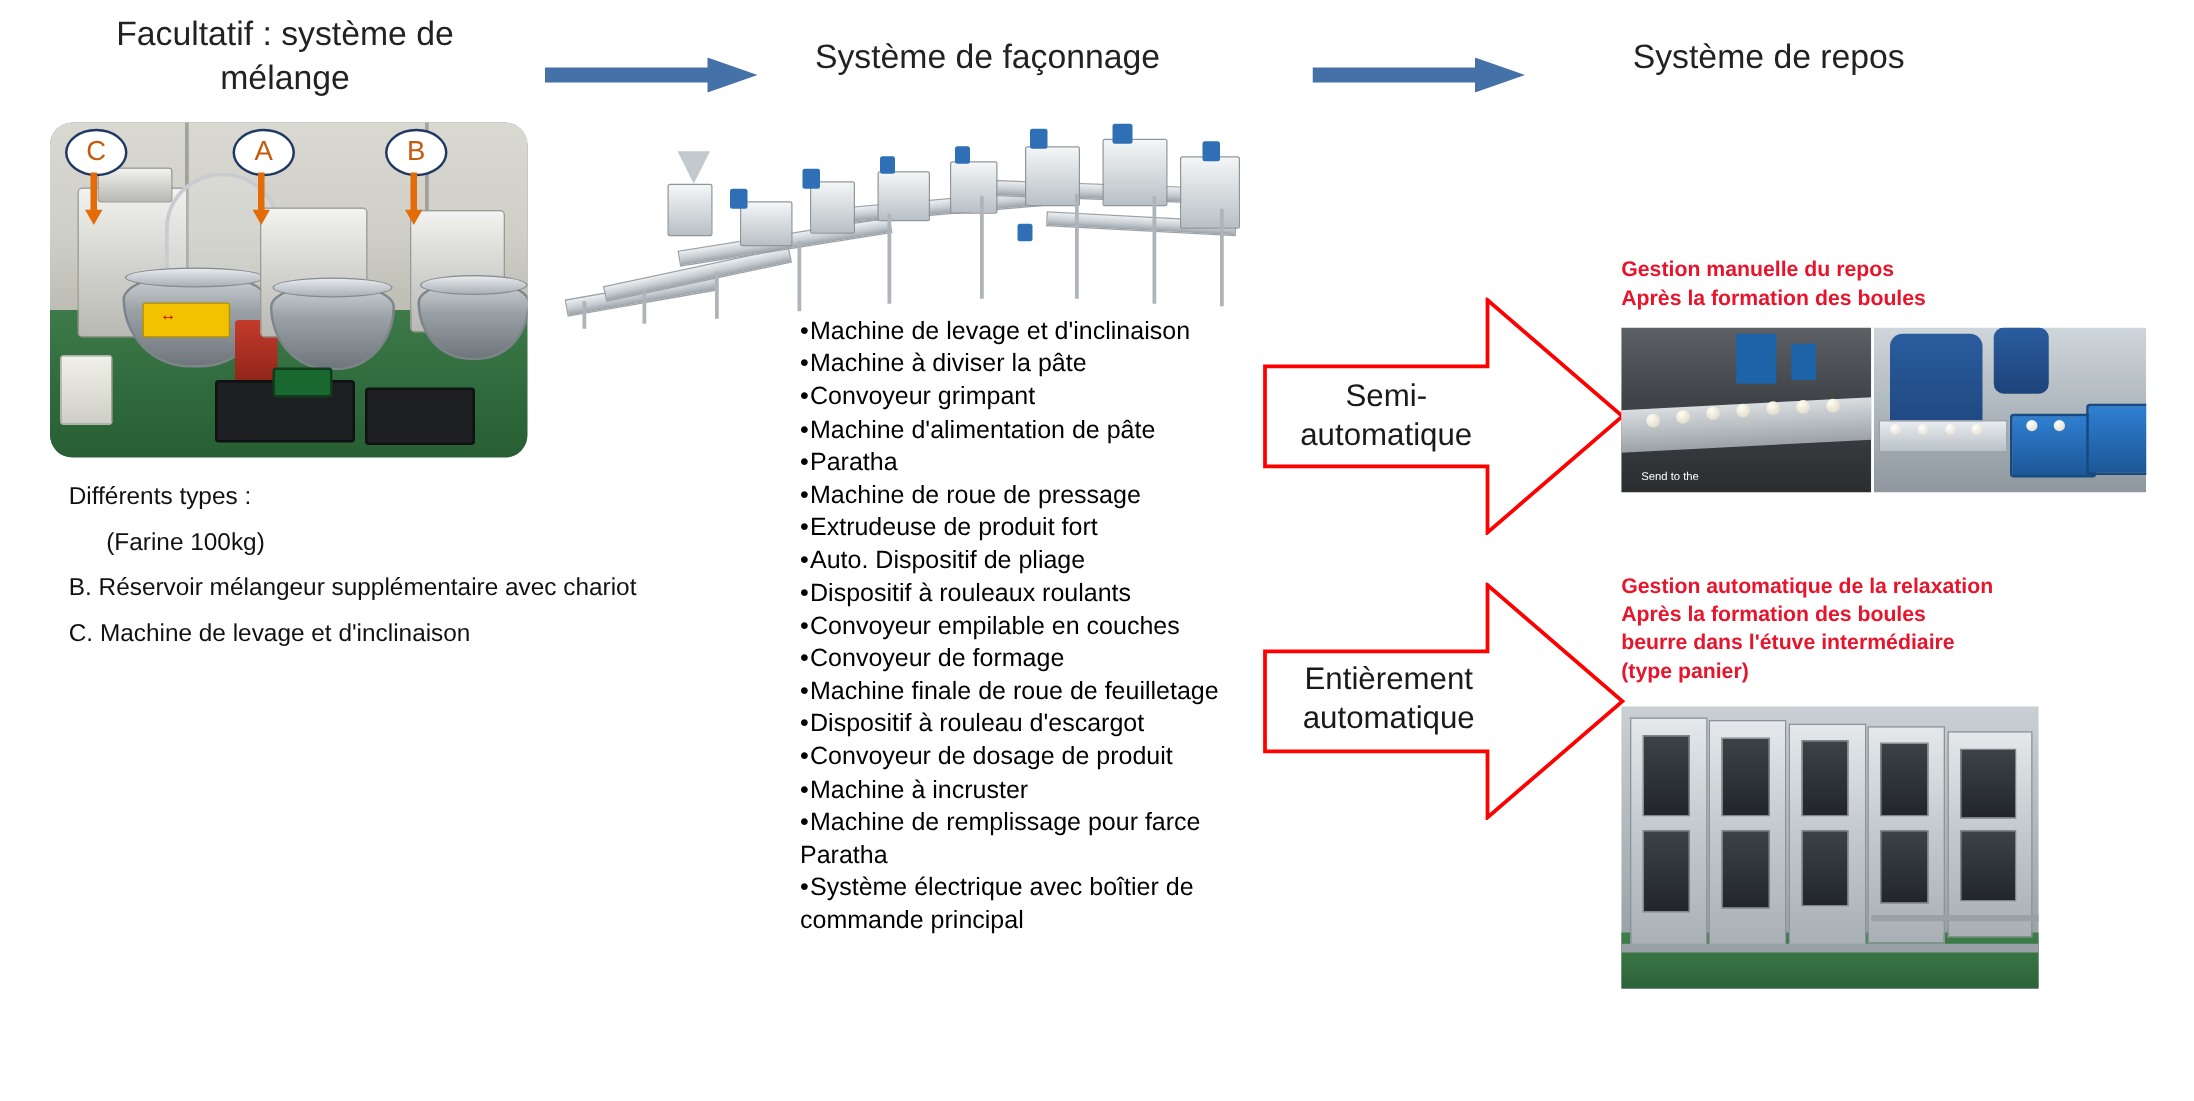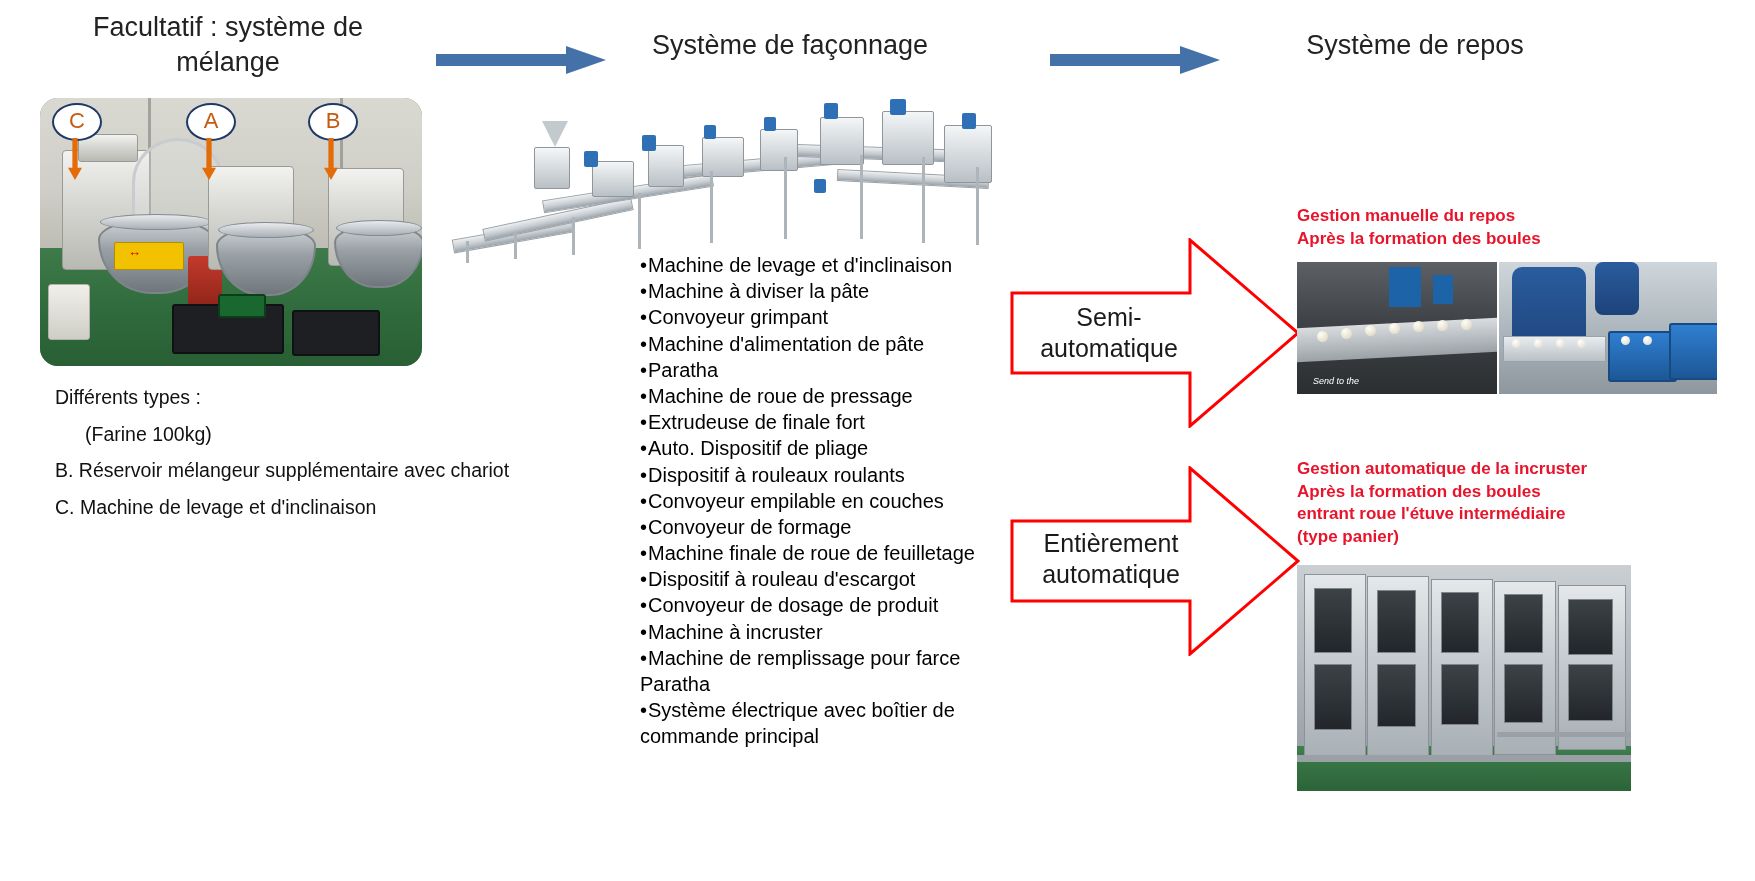--- a/index.html
+++ b/index.html
@@ -230,21 +230,21 @@
   }
   .sp1-ball {
     position: absolute; width: 11px; height: 11px; border-radius: 50%;
     background: radial-gradient(circle at 35% 30%, #fffdf4, #d9d2bd);
   }
   .sp1-blue {
     position: absolute; background: #1d63a8;
   }
   .sp1-cap {
     position: absolute; left: 8%; bottom: 6%;
-    color: #ffffff; font-size: 9px; font-style: italic;
+    color: #ffffff; font-size: 9px;
   }
 
   
   .sp2-bg {
     position: absolute; inset: 0;
     background: linear-gradient(180deg, #cfd6db 0%, #aeb7bd 50%, #8e979e 100%);
   }
   .sp2-worker {
     position: absolute;
     background: linear-gradient(180deg, #2a5c9e, #1d4379);
@@ -405,21 +405,21 @@
 </div>
 
 <div class="abs" id="ycompris">
   <ul>
     <li>Machine de levage et d'inclinaison</li>
     <li>Machine à diviser la pâte</li>
     <li>Convoyeur grimpant</li>
     <li>Machine d'alimentation de pâte</li>
     <li>Paratha</li>
     <li>Machine de roue de pressage</li>
-    <li>Extrudeuse de finale fort</li>
+    <li>Extrudeuse de produit fort</li>
     <li>Auto. Dispositif de pliage</li>
     <li>Dispositif à rouleaux roulants</li>
     <li>Convoyeur empilable en couches</li>
     <li>Convoyeur de formage</li>
     <li>Machine finale de roue de feuilletage</li>
     <li>Dispositif à rouleau d'escargot</li>
     <li>Convoyeur de dosage de produit</li>
     <li>Machine à incruster</li>
     <li>Machine de remplissage pour farce Paratha</li>
     <li>Système électrique avec boîtier de commande principal</li>
@@ -475,23 +475,23 @@
   <div class="sp2-crate" style="left:78%; top:46%; width:22%; height:40%;"></div>
   <div class="sp2-dough" style="left:6%;  top:58%;"></div>
   <div class="sp2-dough" style="left:16%; top:58%;"></div>
   <div class="sp2-dough" style="left:26%; top:58%;"></div>
   <div class="sp2-dough" style="left:36%; top:58%;"></div>
   <div class="sp2-dough" style="left:56%; top:56%;"></div>
   <div class="sp2-dough" style="left:66%; top:56%;"></div>
 </div>
 
 <div class="red-caption" style="left:1297px; top:458px; width:430px;">
-  <div>Gestion automatique de la incruster</div>
+  <div>Gestion automatique de la relaxation</div>
   <div>Après la formation des boules</div>
-  <div>entrant roue l'étuve intermédiaire</div>
+  <div>beurre dans l'étuve intermédiaire</div>
   <div>(type panier)</div>
 </div>
 
 <div class="rphoto" style="left:1297px; top:565px; width:334px; height:226px;">
   <div class="fp-bg"></div>
   <div class="fp-floor"></div>
   <div class="fp-cab" style="left:2%;  top:4%;  width:18%; height:82%;"></div>
   <div class="fp-cab" style="left:21%; top:5%;  width:18%; height:80%;"></div>
   <div class="fp-cab" style="left:40%; top:6%;  width:18%; height:78%;"></div>
   <div class="fp-cab" style="left:59%; top:7%;  width:18%; height:76%;"></div>

